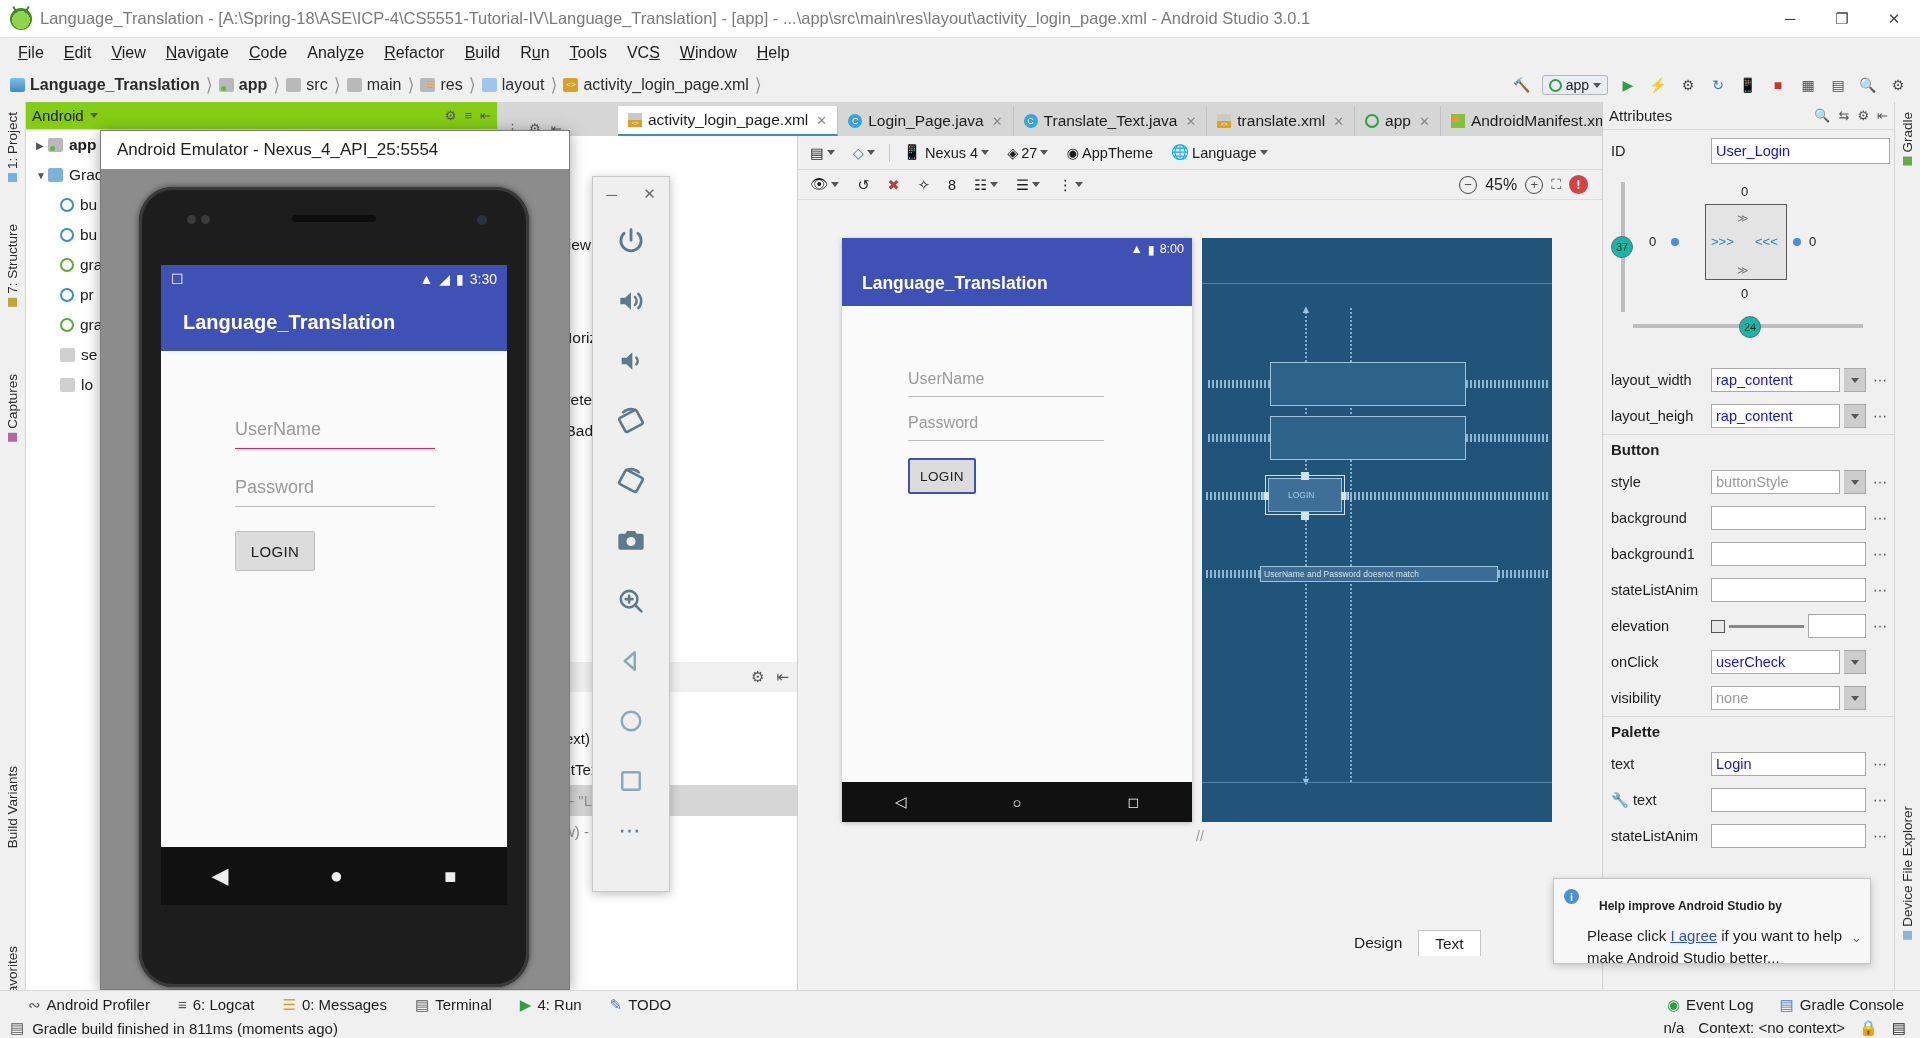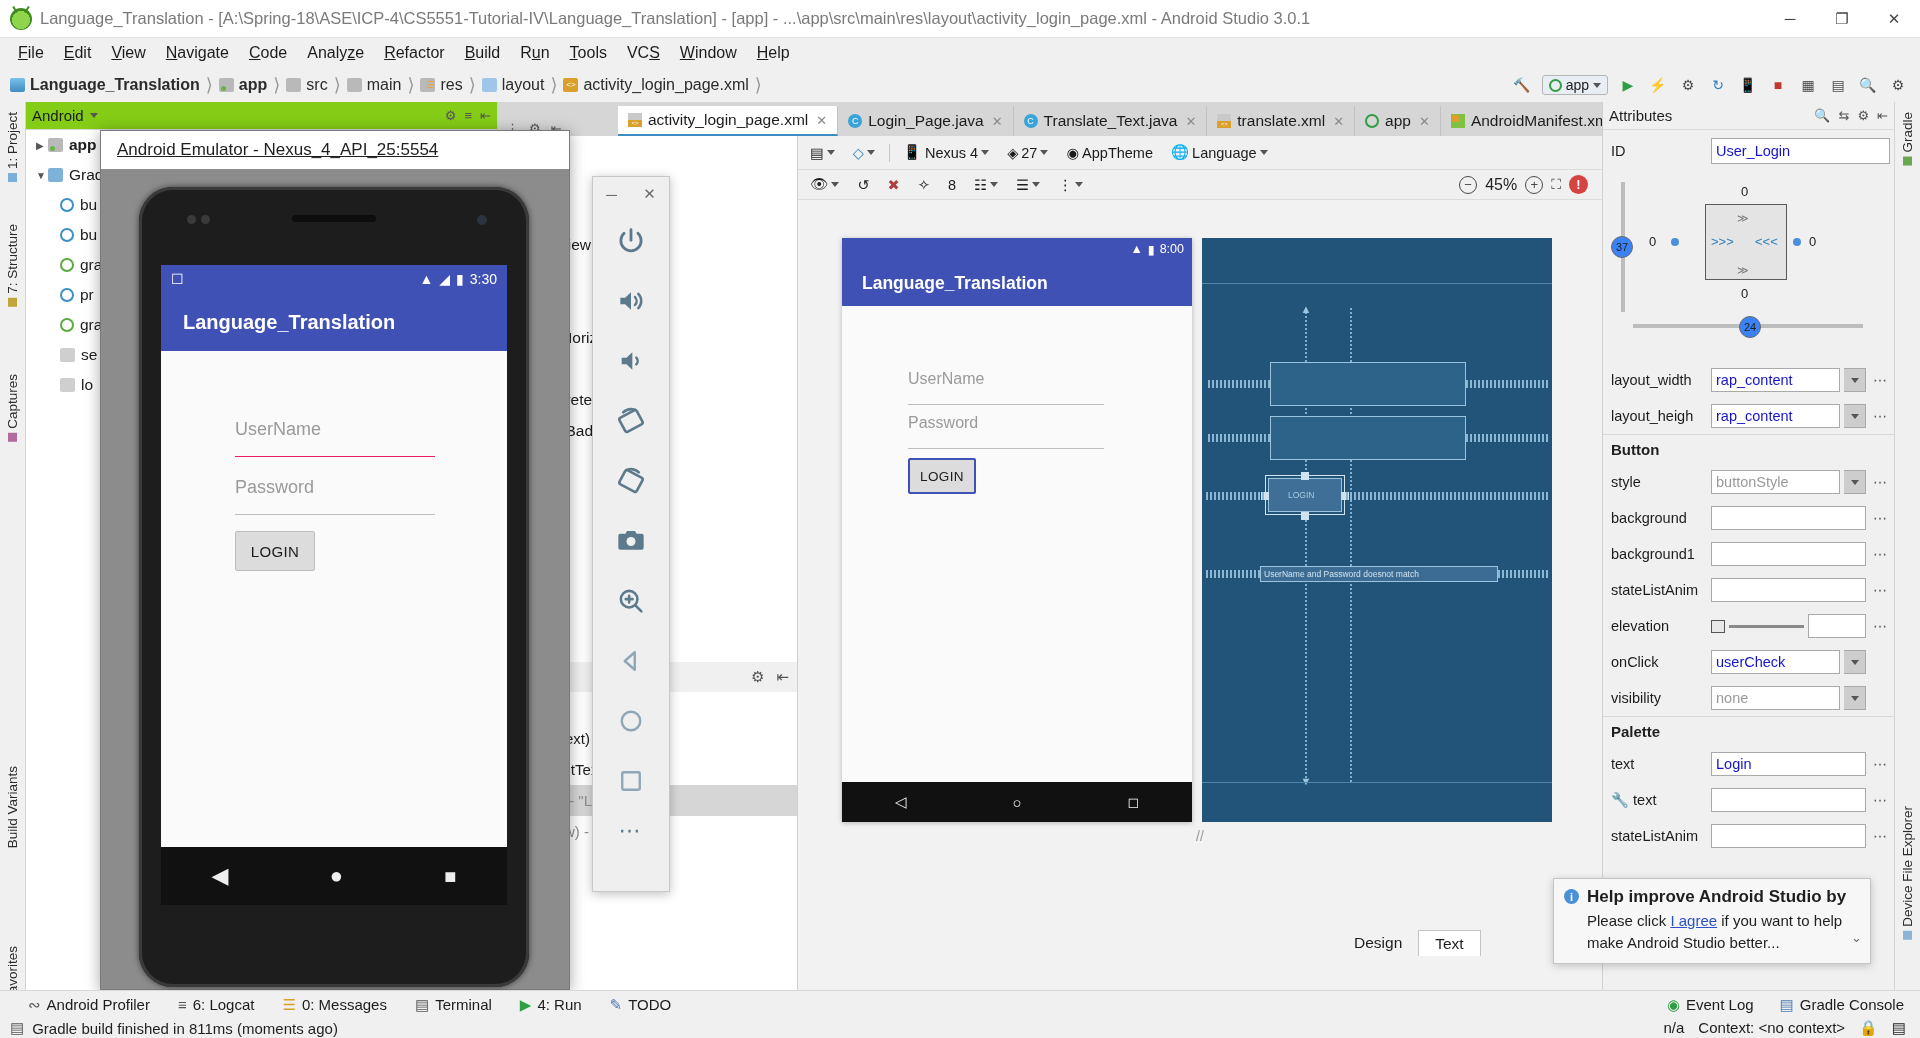--- a/index.html
+++ b/index.html
@@ -121,21 +121,21 @@
   .errbadge{ width:19px;height:19px;border-radius:50%;background:#d64343;color:#fff;font-size:13px;
              display:flex;align-items:center;justify-content:center;font-weight:bold;}
 
   
   .phone{ position:absolute; }
   .pstatus{ height:22px; background:#3f51b5; display:flex;align-items:center;justify-content:flex-end;
             padding:0 8px; gap:5px; color:#fff; font-size:12.5px;}
   .pappbar{ height:46px; background:#3f51b5; color:#fff; display:flex; align-items:center;
             padding-left:20px; font-weight:bold; font-size:17.5px;}
   .pbody{ background:#fafafa; position:relative; }
-  .pfield{ position:absolute; border-bottom:1.6px solid #bdbdbd; color:#9a9a9a; font-size:16px; padding-bottom:16px;}
+  .pfield{ position:absolute; border-bottom:1.6px solid #bdbdbd; color:#9a9a9a; font-size:16px; padding-bottom:8px;}
   .pbtn{ position:absolute; background:#dcdcdc; border:1px solid #bdbdbd; border-radius:2px;
          font-size:13.5px; display:flex; align-items:center; justify-content:center; letter-spacing:.4px;}
   .pnav{ height:40px; background:#111; display:flex; align-items:center; justify-content:space-around; color:#eee;}
 
   
   #blueprint{ position:absolute; background:#225378; }
   .bp-box{ position:absolute; background:#2d6389; border:1px solid #9cc3de; }
   .bp-line{ position:absolute; background:#8cb7d4; }
   .bp-txt{ position:absolute; font-size:8.5px; color:#cfe3f1; }
   .bp-sel{ position:absolute; border:1.5px solid #cfe3f1; }
@@ -157,26 +157,26 @@
           border-top:1px solid #d8d8d8;}
   .slider{ flex:1; display:flex; align-items:center; gap:4px;}
   .sl-track{ flex:1; height:3px; background:#8a8a8a; }
   .sl-thumb{ width:14px;height:13px;background:#e8e8e8;border:1px solid #555;}
 
   
   #cwidget{ position:relative; height:190px; }
   .cw-box{ position:absolute; border:1.5px solid #5b5b5b; background:#e4e4e4; }
   .cw-num{ position:absolute; font-size:13px; color:#1c1c1c; }
   .cw-dot{ position:absolute; width:8px;height:8px;border-radius:50%;background:#4a90d9; }
-  .cw-bub{ position:absolute; width:22px;height:22px;border-radius:50%;background:#3b82f6;
+  .cw-bub{ position:absolute; width:22px;height:22px;border-radius:50%;background:#14b8a6;
            border:1.3px solid #6a6a6a; font-size:11px; display:flex;align-items:center;justify-content:center;}
 
   
   #emuwin{ left:100px; top:130px; width:470px; height:860px; background:#fff;
-           border:1px solid #7a7a7a; box-shadow:0 2px 14px rgba(0,0,0,.35);text-decoration:underline; }
+           border:1px solid #7a7a7a; box-shadow:0 2px 14px rgba(0,0,0,.35); }
   #emutitle{ height:38px; display:flex; align-items:center; padding-left:16px; font-size:17px; background:#fff;}
   #emuscreenwrap{ position:absolute; left:0; top:38px; width:468px; height:820px; background:#8c8c8c; }
   #device{ position:absolute; left:38px; top:18px; width:390px; height:800px; background:#1d1d1d;
            border-radius:34px; box-shadow:inset 0 0 0 3px #3a3a3a, 0 0 6px rgba(0,0,0,.6);}
   #devscreen{ position:absolute; left:22px; top:78px; width:346px; height:640px; background:#fafafa; overflow:hidden;}
   #speaker{ position:absolute; left:50%; top:28px; transform:translateX(-50%); width:84px; height:7px;
             background:#0d0d0d; border-radius:4px;}
   #camdot{ position:absolute; right:42px; top:28px; width:10px;height:10px;border-radius:50%;background:#2b3340;}
   #sensors{ position:absolute; left:48px; top:28px; width:9px;height:9px;border-radius:50%;background:#3a3a3a;
             box-shadow:14px 0 0 #3a3a3a;}
@@ -194,21 +194,21 @@
   #statusbar{ left:0; top:1018px; width:1920px; height:20px; background:#f0f0f0;
               display:flex; align-items:center; padding-left:10px; gap:8px; font-size:15px;}
   #statusbar .right{ margin-left:auto; display:flex; gap:14px; padding-right:14px; color:#1c1c1c;}
 
   
   #balloon{ left:1553px; top:878px; width:318px; height:86px; background:#f7f7f7;
             border:1px solid #c4c4c4; box-shadow:0 2px 8px rgba(0,0,0,.2); padding:8px 10px;}
   #balloon .bt{ display:flex; gap:8px; align-items:flex-start;}
   .infoico{ width:15px;height:15px;border-radius:50%;background:#4a90d9;color:#fff;font-size:11px;
             display:flex;align-items:center;justify-content:center;font-weight:bold;flex:none;margin-top:2px;}
-  #balloon h4{ margin:0; font-size:17px; }
+  #balloon h4{ margin:12px; font-size:12px; }
   #balloon p{ margin:3px 0 0 0; font-size:15px; line-height:1.45; }
   #balloon a{ color:#2b50c8; }
   #balloon .chev{ position:absolute; right:8px; bottom:18px; color:#6b6b6b; font-size:13px;}
 
   .tabitem{ height:30px; display:flex; align-items:center; gap:6px; padding:0 10px;
             background:#d6d6d6; font-size:15.5px; color:#1c1c1c; border-right:1px solid #c2c2c2;}
   .tabitem.active{ background:#fff; border-bottom:2px solid #3f8cc0; }
   .tabitem .x{ color:#8a8a8a; font-size:13px; margin-left:2px;}
   .tico-xml{ width:14px;height:14px;background:#c9c9c9;position:relative;flex:none;}
   .tico-xml:after{content:"<>";position:absolute;left:0;bottom:0;right:0;height:7px;background:#d9a02b;

